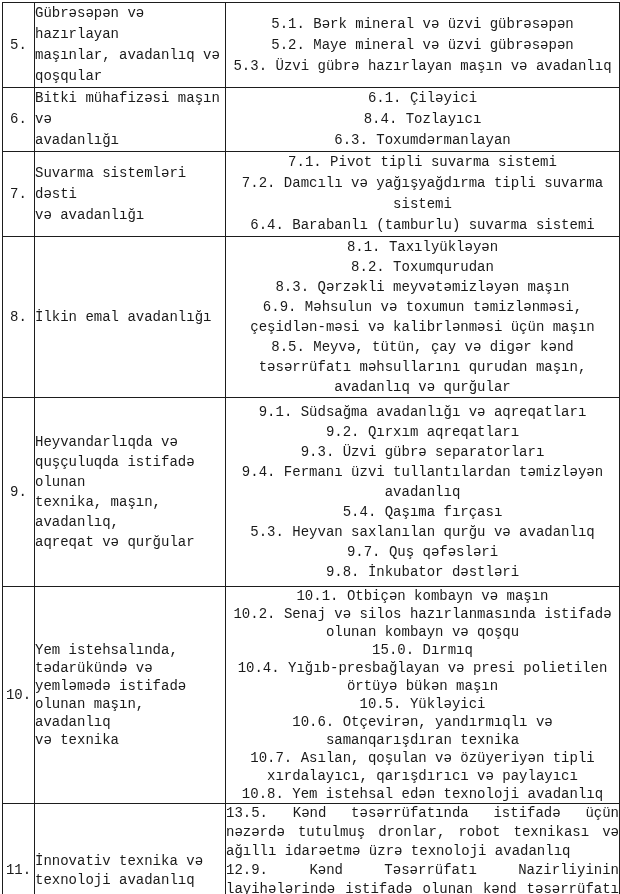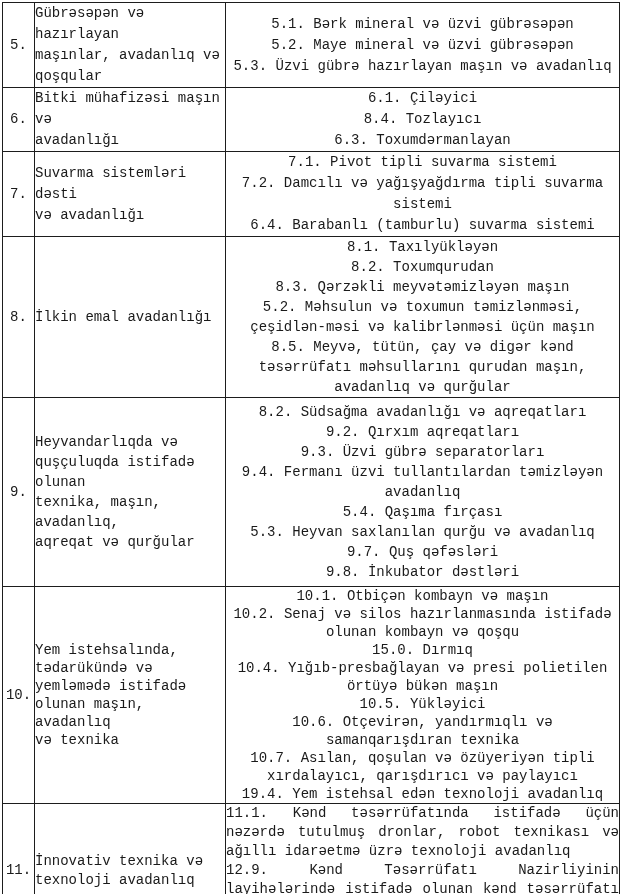--- a/index.html
+++ b/index.html
@@ -101,32 +101,32 @@
             <div class="subitem">6.4. Barabanlı (tamburlu) suvarma sistemi</div>
           </td>
         </tr>
         <tr class="row-4">
           <td class="num">8.</td>
           <td class="cat">İlkin emal avadanlığı</td>
           <td class="items">
             <div class="subitem">8.1. Taxılyükləyən</div>
             <div class="subitem">8.2. Toxumqurudan</div>
             <div class="subitem">8.3. Qərzəkli meyvətəmizləyən maşın</div>
-            <div class="subitem">5.2. Məhsulun və toxumun təmizlənməsi, çeşidlən-məsi və kalibrlənməsi üçün maşın</div>
+            <div class="subitem">6.9. Məhsulun və toxumun təmizlənməsi, çeşidlən-məsi və kalibrlənməsi üçün maşın</div>
             <div class="subitem">8.5. Meyvə, tütün, çay və digər kənd təsərrüfatı məhsullarını qurudan maşın, avadanlıq və qurğular</div>
           </td>
         </tr>
         <tr class="row-5">
           <td class="num">9.</td>
           <td class="cat">Heyvandarlıqda və
 quşçuluqda istifadə olunan
 texnika, maşın, avadanlıq,
 aqreqat və qurğular</td>
           <td class="items">
-            <div class="subitem">8.2. Südsağma avadanlığı və aqreqatları</div>
+            <div class="subitem">9.1. Südsağma avadanlığı və aqreqatları</div>
             <div class="subitem">9.2. Qırxım aqreqatları</div>
             <div class="subitem">9.3. Üzvi gübrə separatorları</div>
             <div class="subitem">9.4. Fermanı üzvi tullantılardan təmizləyən avadanlıq</div>
             <div class="subitem">5.4. Qaşıma fırçası</div>
             <div class="subitem">5.3. Heyvan saxlanılan qurğu və avadanlıq</div>
             <div class="subitem">9.7. Quş qəfəsləri</div>
             <div class="subitem">9.8. İnkubator dəstləri</div>
           </td>
         </tr>
         <tr class="row-6">
@@ -137,27 +137,27 @@
 olunan maşın, avadanlıq
 və texnika</td>
           <td class="items">
             <div class="subitem">10.1. Otbiçən kombayn və maşın</div>
             <div class="subitem">10.2. Senaj və silos hazırlanmasında istifadə olunan kombayn və qoşqu</div>
             <div class="subitem">15.0. Dırmıq</div>
             <div class="subitem">10.4. Yığıb-presbağlayan və presi polietilen örtüyə bükən maşın</div>
             <div class="subitem">10.5. Yükləyici</div>
             <div class="subitem">10.6. Otçevirən, yandırmıqlı və samanqarışdıran texnika</div>
             <div class="subitem">10.7. Asılan, qoşulan və özüyeriyən tipli xırdalayıcı, qarışdırıcı və paylayıcı</div>
-            <div class="subitem">19.4. Yem istehsal edən texnoloji avadanlıq</div>
+            <div class="subitem">10.8. Yem istehsal edən texnoloji avadanlıq</div>
           </td>
         </tr>
         <tr class="row-7">
           <td class="num">11.</td>
           <td class="cat">İnnovativ texnika və
 texnoloji avadanlıq</td>
           <td class="items justify">
-            <div class="subitem">11.1. Kənd təsərrüfatında istifadə üçün nəzərdə tutulmuş dronlar, robot texnikası və ağıllı idarəetmə üzrə texnoloji avadanlıq</div>
+            <div class="subitem">13.5. Kənd təsərrüfatında istifadə üçün nəzərdə tutulmuş dronlar, robot texnikası və ağıllı idarəetmə üzrə texnoloji avadanlıq</div>
             <div class="subitem">12.9. Kənd Təsərrüfatı Nazirliyinin layihələrində istifadə olunan kənd təsərrüfatı təyinatlı innovativ texnika və texnoloji avadanlıq</div>
           </td>
         </tr>
       </tbody>
   </table>
 </div>
 
 </body></html>

